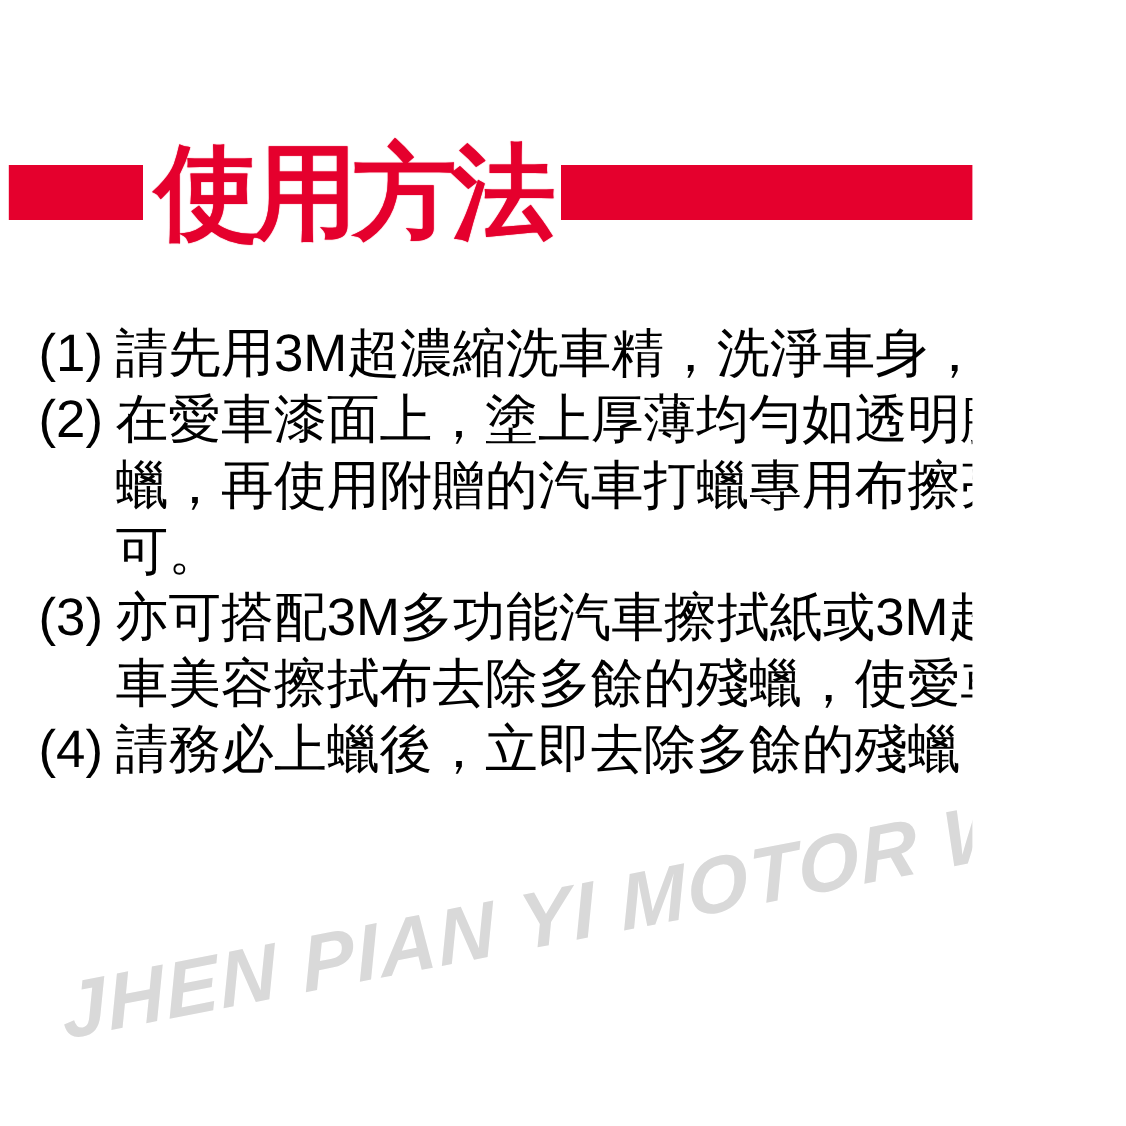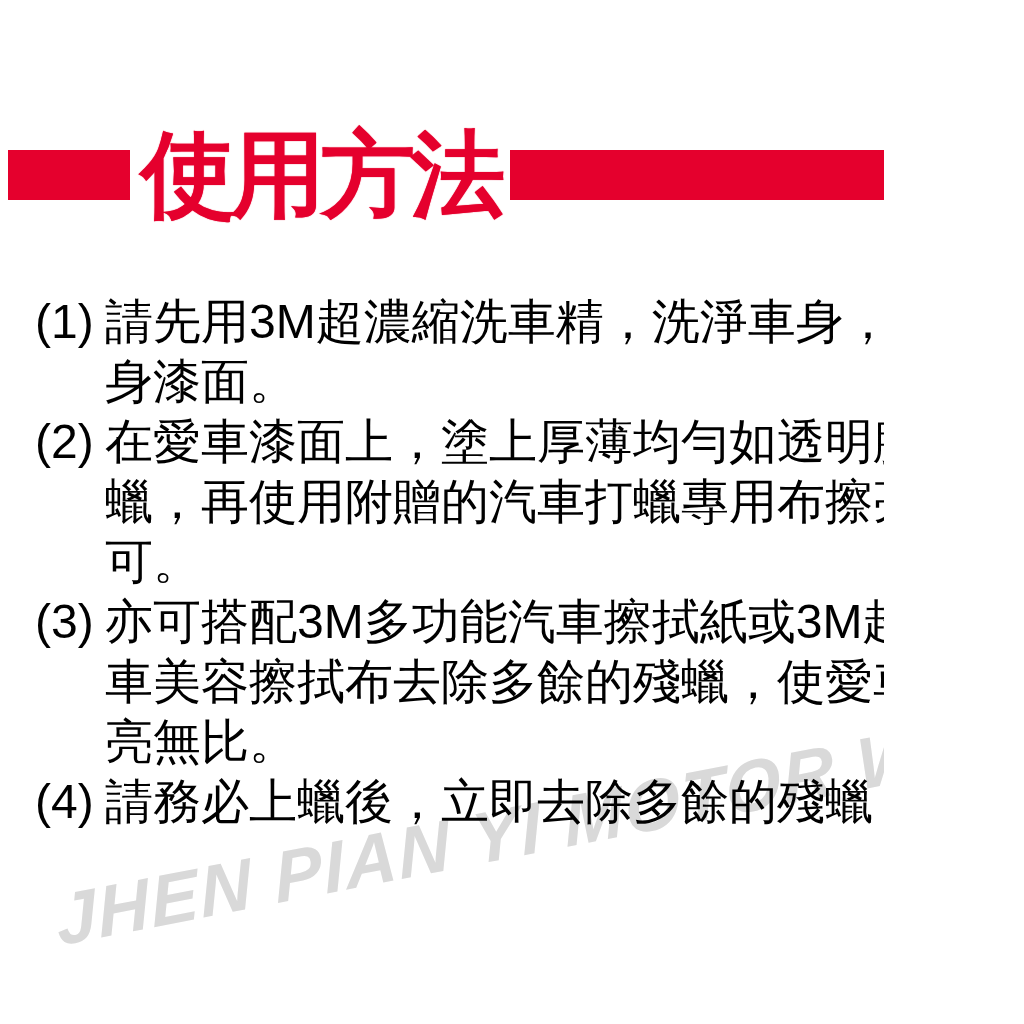--- a/index.html
+++ b/index.html
@@ -56,35 +56,33 @@
     <div class="bar bar-right"></div>
   </div>
 
   <div class="watermark">JHEN PIAN YI MOTOR WORLD</div>
 
   <div class="instructions">
 
     <div class="item">
       <span class="item-num">(1)</span>
       <div class="line">請先用3M超濃縮洗車精，洗淨車身，並擦乾車</div>
-      <div class="line">身漆面。</div>
     </div>
 
     <div class="item">
       <span class="item-num">(2)</span>
       <div class="line">在愛車漆面上，塗上厚薄均勻如透明膜的一層</div>
       <div class="line">蠟，再使用附贈的汽車打蠟專用布擦亮漆面即</div>
       <div class="line">可。</div>
     </div>
 
     <div class="item">
       <span class="item-num">(3)</span>
       <div class="line">亦可搭配3M多功能汽車擦拭紙或3M超細緻汽</div>
       <div class="line">車美容擦拭布去除多餘的殘蠟，使愛車漆面晶</div>
-      <div class="line">亮無比。</div>
     </div>
 
     <div class="item">
       <span class="item-num">(4)</span>
       <div class="line">請務必上蠟後，立即去除多餘的殘蠟，一次一</div>
     </div>
 
   </div>
 </div>
 

